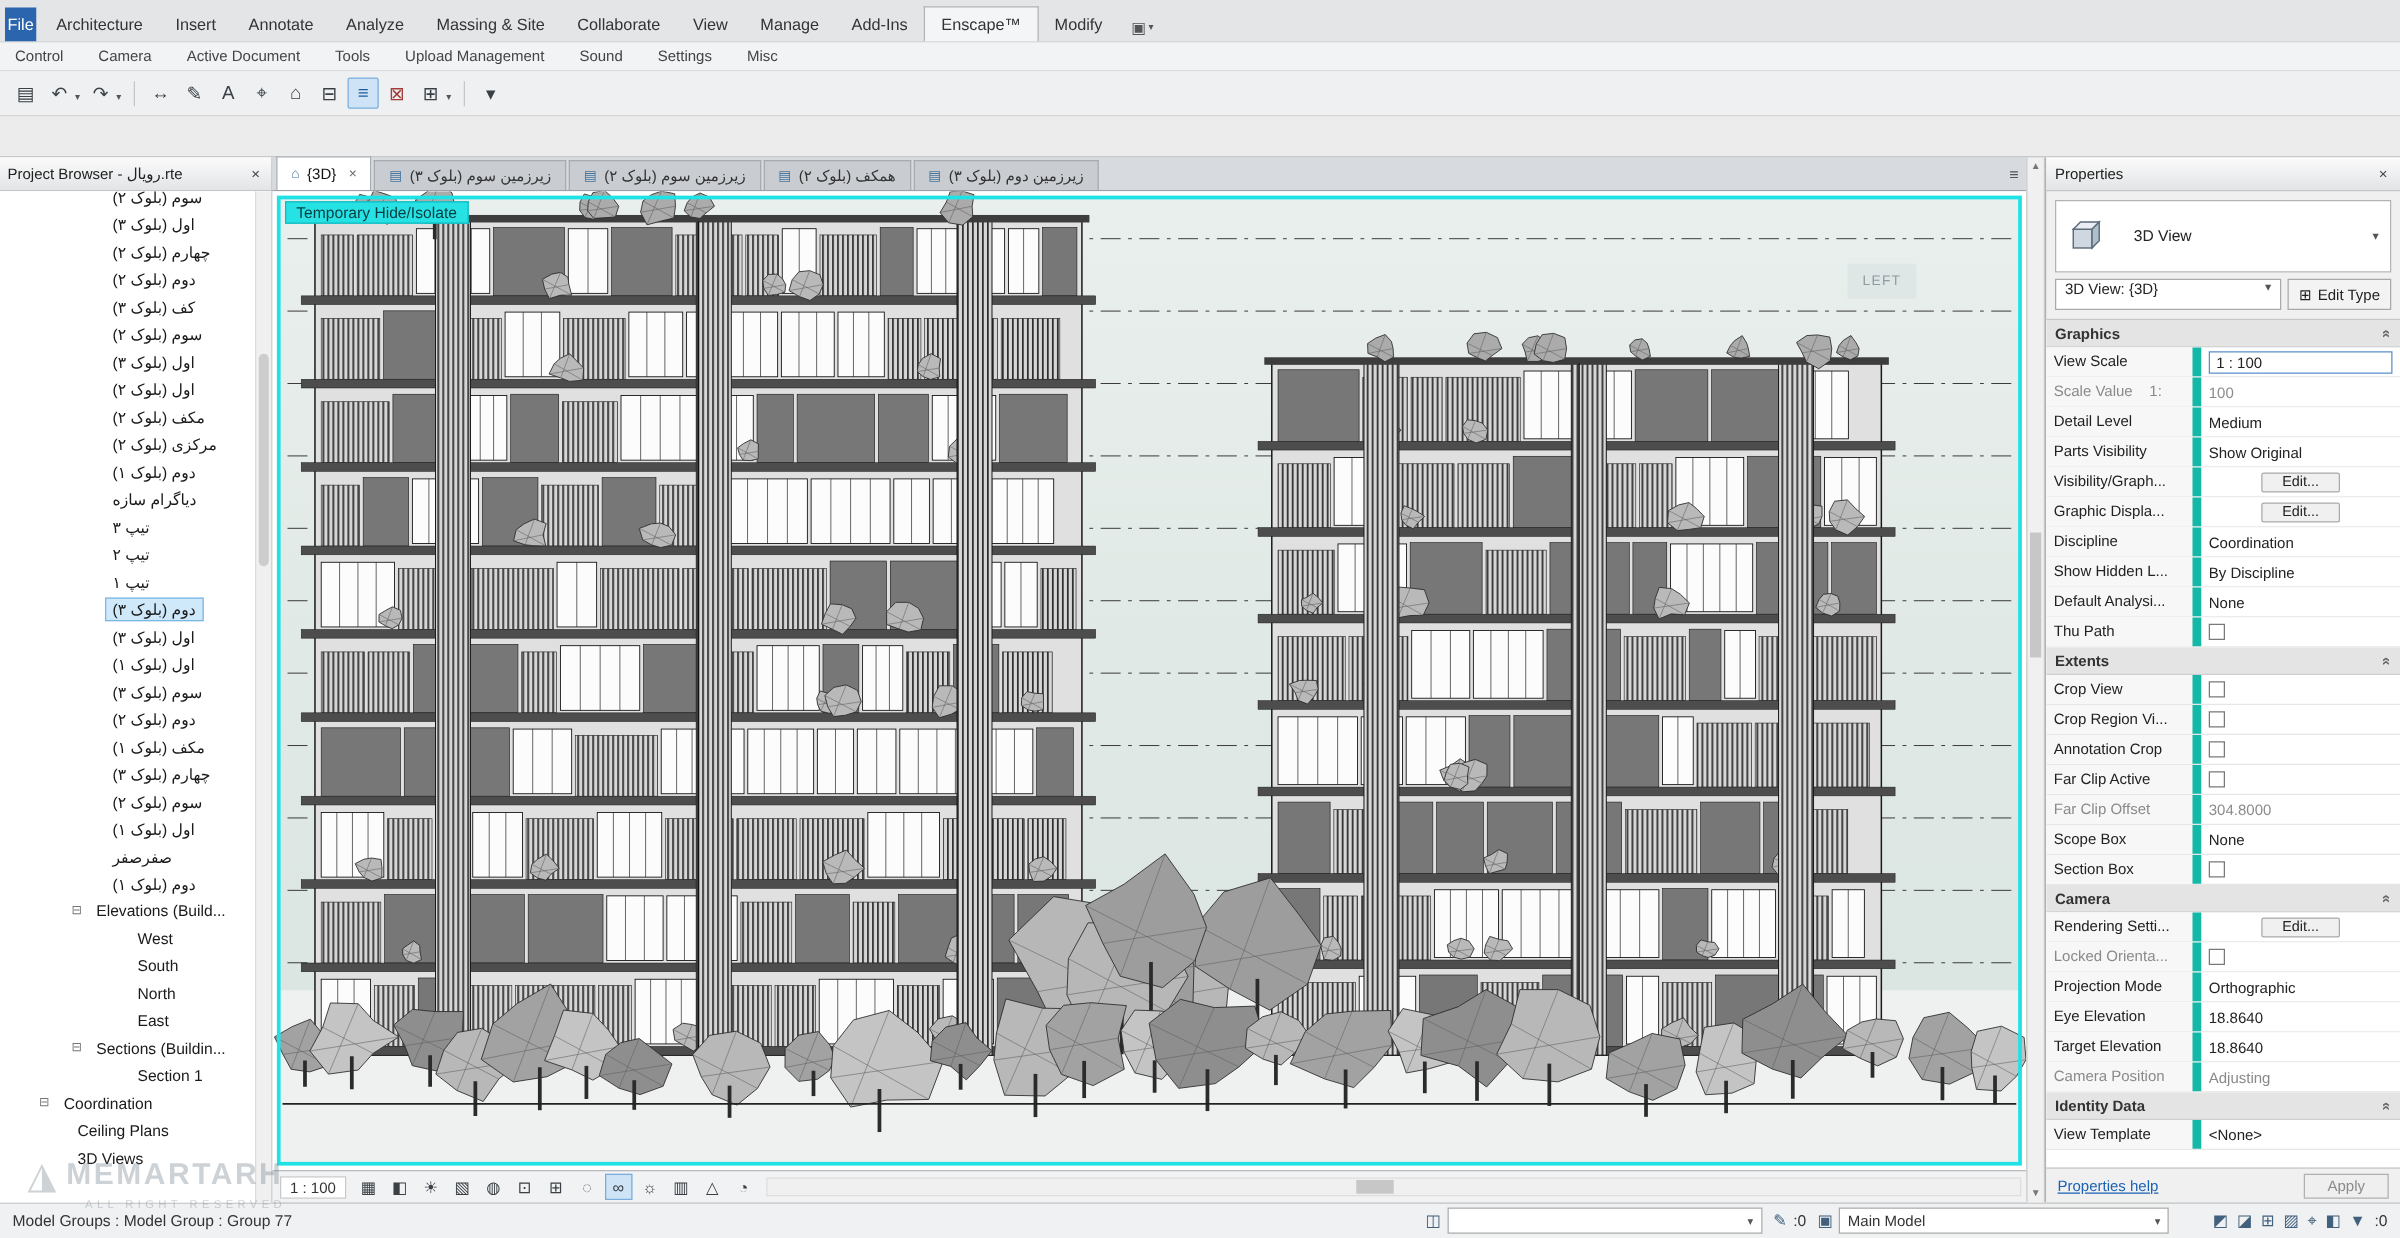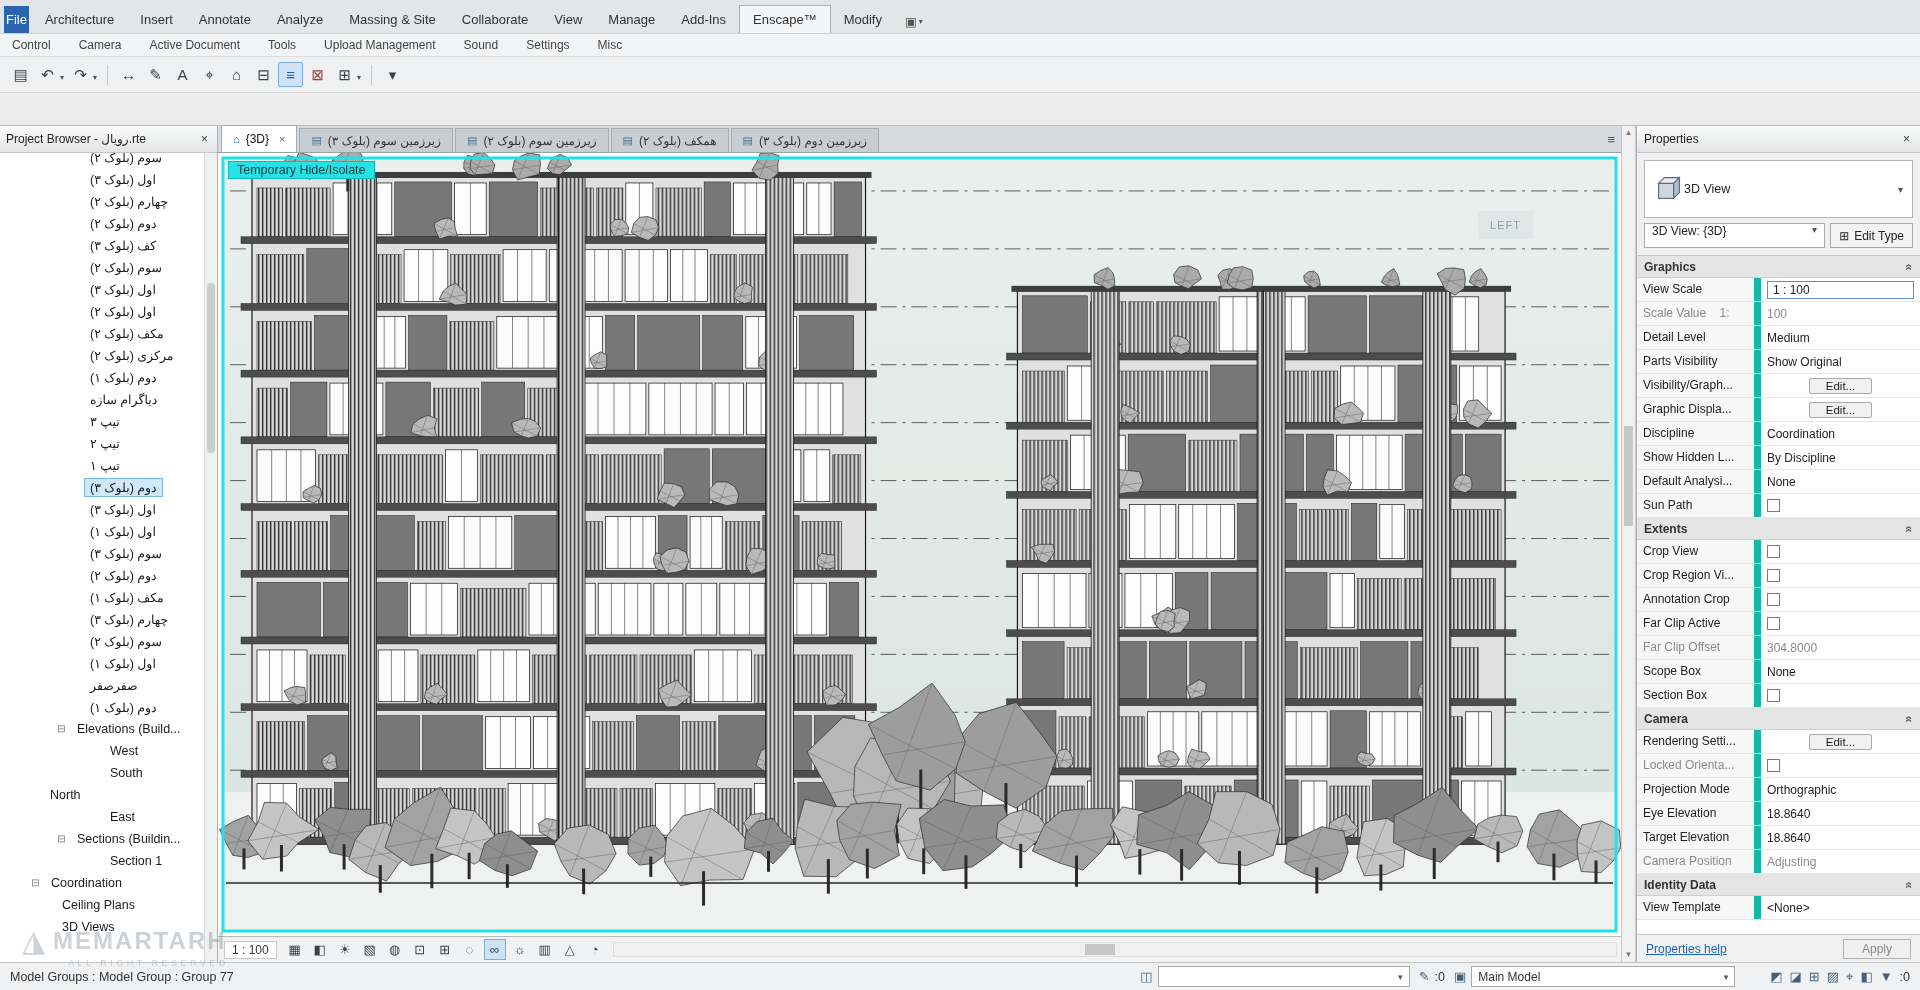--- a/index.html
+++ b/index.html
@@ -51,21 +51,21 @@
 .htrack{flex:1;height:15px;margin:0 4px;background:#f0f0f0;border:1px solid #dedede;position:relative}
 .hthumb{position:absolute;left:47%;width:30px;top:1px;bottom:1px;background:#c7c7c7}
 
 .vscroll{width:15px;background:#f0f0f0;border-left:1px solid #c9c9c9;border-right:1px solid #c9c9c9;position:relative}
 .varrow{position:absolute;left:0;right:0;height:14px;text-align:center;font-size:8px;color:#777;line-height:14px}
 .varrow.down{bottom:0}
 .vthumb{position:absolute;left:2px;right:2px;top:300px;height:100px;background:#c7c7c7}
 
 .props{width:284px;background:#f0f0f0;border-left:1px solid #aeb2b6;display:flex;flex-direction:column}
 .props-header{height:27px;display:flex;align-items:center;background:linear-gradient(#fbfbfb,#e2e4e6);border-bottom:1px solid #c3c6c9;padding:0 7px;font-size:12px}
-.type-sel{margin:7px 7px 5px 7px;background:#fff;border:1px solid #b3b3b3;height:58px;display:flex;align-items:center;padding:0 9px;gap:0}
+.type-sel{margin:7px 7px 5px 7px;background:#fff;border:1px solid #b3b3b3;height:58px;display:flex;align-items:center;padding:0 9px;gap:23px}
 .ts-caret{margin-left:auto;color:#555;font-size:10px}
 .inst-row{display:flex;margin:0 7px 7px 7px;gap:5px}
 .inst-combo{flex:1;background:#fff;border:1px solid #a9a9a9;height:25px;display:flex;padding:0 7px;font-size:12px;gap:4px}
 .inst-combo .combo-caret{margin-left:auto;color:#555;font-size:10px}
 .edit-type{border:1px solid #a9a9a9;background:#f3f3f3;height:25px;padding:0 8px;display:flex;align-items:center;gap:5px;font-size:12px;color:#222}
 .prop-grid{flex:1;overflow:hidden;border-top:1px solid #c6c6c6;background:#fff}
 .sec-hdr{height:22px;background:#e4e4e4;border-bottom:1px solid #cfcfcf;display:flex;align-items:center;padding:0 7px;font-weight:bold;font-size:12px;color:#333}
 .chev{transform:rotate(90deg);display:inline-block;margin-left:auto;color:#666;font-size:12px}
 .prow{display:flex;height:24px;border-bottom:1px solid #e6e6e6;background:#fff}
 .plabel{width:124px;padding:4px 6px;background:#f7f7f7;border-right:7px solid #14b8a6;overflow:hidden;white-space:pre;font-size:12px}
@@ -238,21 +238,21 @@
             <div class="titem" style="padding-left:56px">
               <span class="exp">⊟</span>
               <span class="lbl">Elevations (Build...</span>
             </div>
             <div class="titem" style="padding-left:104px">
               <span class="lbl">West</span>
             </div>
             <div class="titem" style="padding-left:104px">
               <span class="lbl">South</span>
             </div>
-            <div class="titem" style="padding-left:44px">
+            <div class="titem" style="padding-left:104px">
               <span class="lbl">North</span>
             </div>
             <div class="titem" style="padding-left:104px">
               <span class="lbl">East</span>
             </div>
             <div class="titem" style="padding-left:56px">
               <span class="exp">⊟</span>
               <span class="lbl">Sections (Buildin...</span>
             </div>
             <div class="titem" style="padding-left:104px">
@@ -1064,21 +1064,21 @@
               <span>By Discipline</span>
             </div>
           </div>
           <div class="prow">
             <div class="plabel">Default Analysi...</div>
             <div class="pval">
               <span>None</span>
             </div>
           </div>
           <div class="prow">
-            <div class="plabel">Sun Path</div>
+            <div class="plabel">Thu Path</div>
             <div class="pval">
               <span class="cbx"></span>
             </div>
           </div>
           <div class="sec-hdr">
             <span>Extents</span>
             <span class="chev">«</span>
           </div>
           <div class="prow">
             <div class="plabel">Crop View</div>

